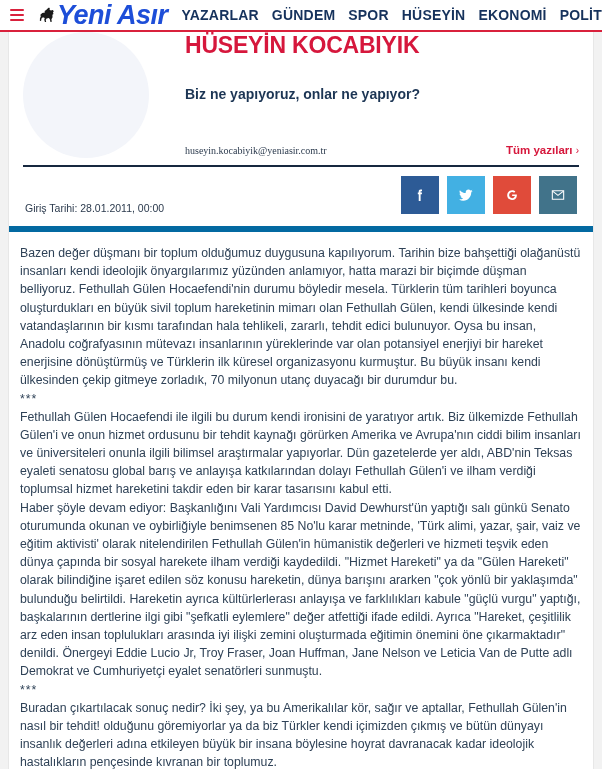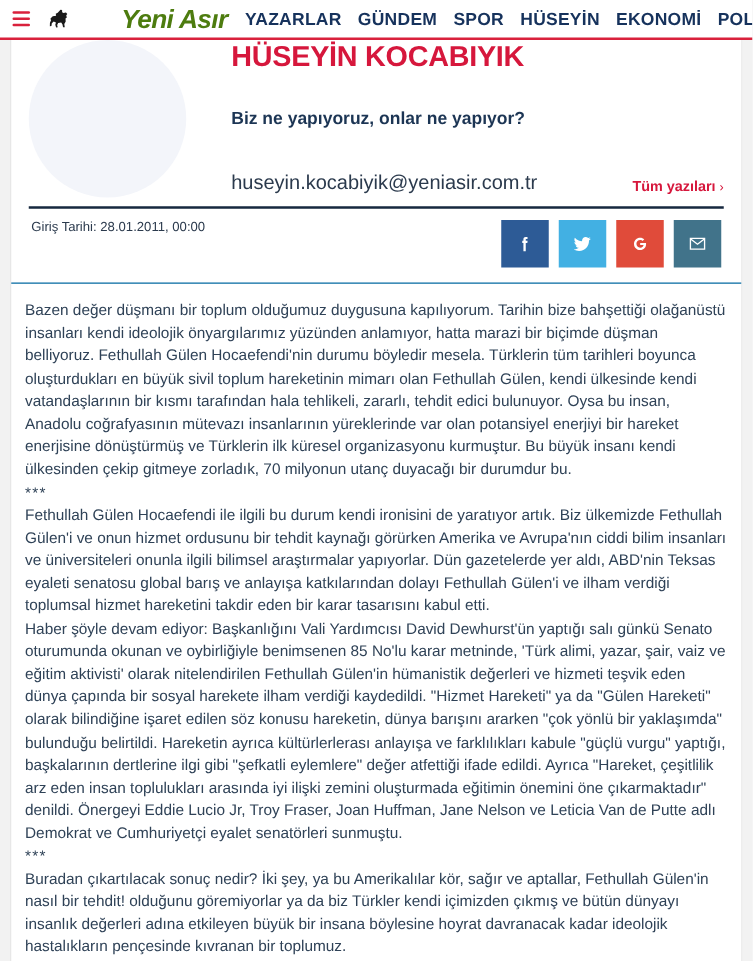--- a/index.html
+++ b/index.html
@@ -30,27 +30,26 @@
     justify-content: space-between;
     flex: 0 0 auto;
     margin-right: 14px;
     cursor: pointer;
   }
   .hamburger i { display:block; height: 2px; background: #d9213c; border-radius: 1px; }
 
   .logo { display: flex; align-items: center; flex: 0 0 auto; margin-right: 14px; cursor: pointer; }
   .logo-horse { width: 18px; height: 17px; margin-right: 1px; flex:0 0 auto; }
   .logo-text {
-    font-size: 21px;
+    font-size: 27px;
     font-weight: bold;
     font-style: italic;
-    color: #4d7c0f;
+    color: #1d4ed8;
     letter-spacing: -0.5px;
     line-height: 1;
-    margin-left: 40px;
   }
 
   .navlist { display: flex; align-items: center; gap: 13px; flex: 1 1 auto; overflow: hidden; }
   .navlink {
     font-size: 14px;
     font-weight: bold;
     color: #16325c;
     letter-spacing: 0.2px;
     text-decoration: none;
     white-space: nowrap;
@@ -95,44 +94,44 @@
     font-weight: bold;
     margin-top: 28px;
   }
   .author-contact {
     margin-top: auto;
     display: flex;
     align-items: flex-end;
     justify-content: space-between;
     padding-bottom: 2px;
   }
-  .author-email { color: #2b3a4d; font-size: 16px; }
+  .author-email { color: #2b3a4d; font-size: 10px; font-family: Liberation Serif, serif; }
   .all-posts {
     color: #d6173c;
     font-size: 11.5px;
     font-weight: bold;
     text-decoration: none;
     cursor: pointer;
     white-space: nowrap;
   }
   .all-posts .chev { font-weight: normal; font-size: 10px; }
 
   .rule {
     height: 2px;
     background: #16283f;
     margin: 7px 14px 0 14px;
   }
 
   
   .meta-row {
     display: flex;
-    align-items: flex-start;
+    align-items: flex-end;
     justify-content: space-between;
     padding: 9px 16px 12px 16px;
-    border-bottom: 1px solid #0369a1;
+    border-bottom: 6px solid #0369a1;
   }
   .date { color: #2b3a4d; font-size: 10.5px; }
   .share { display: flex; gap: 8px; }
   .share-btn {
     width: 38px;
     height: 38px;
     display: flex;
     align-items: center;
     justify-content: center;
     color: #ffffff;

